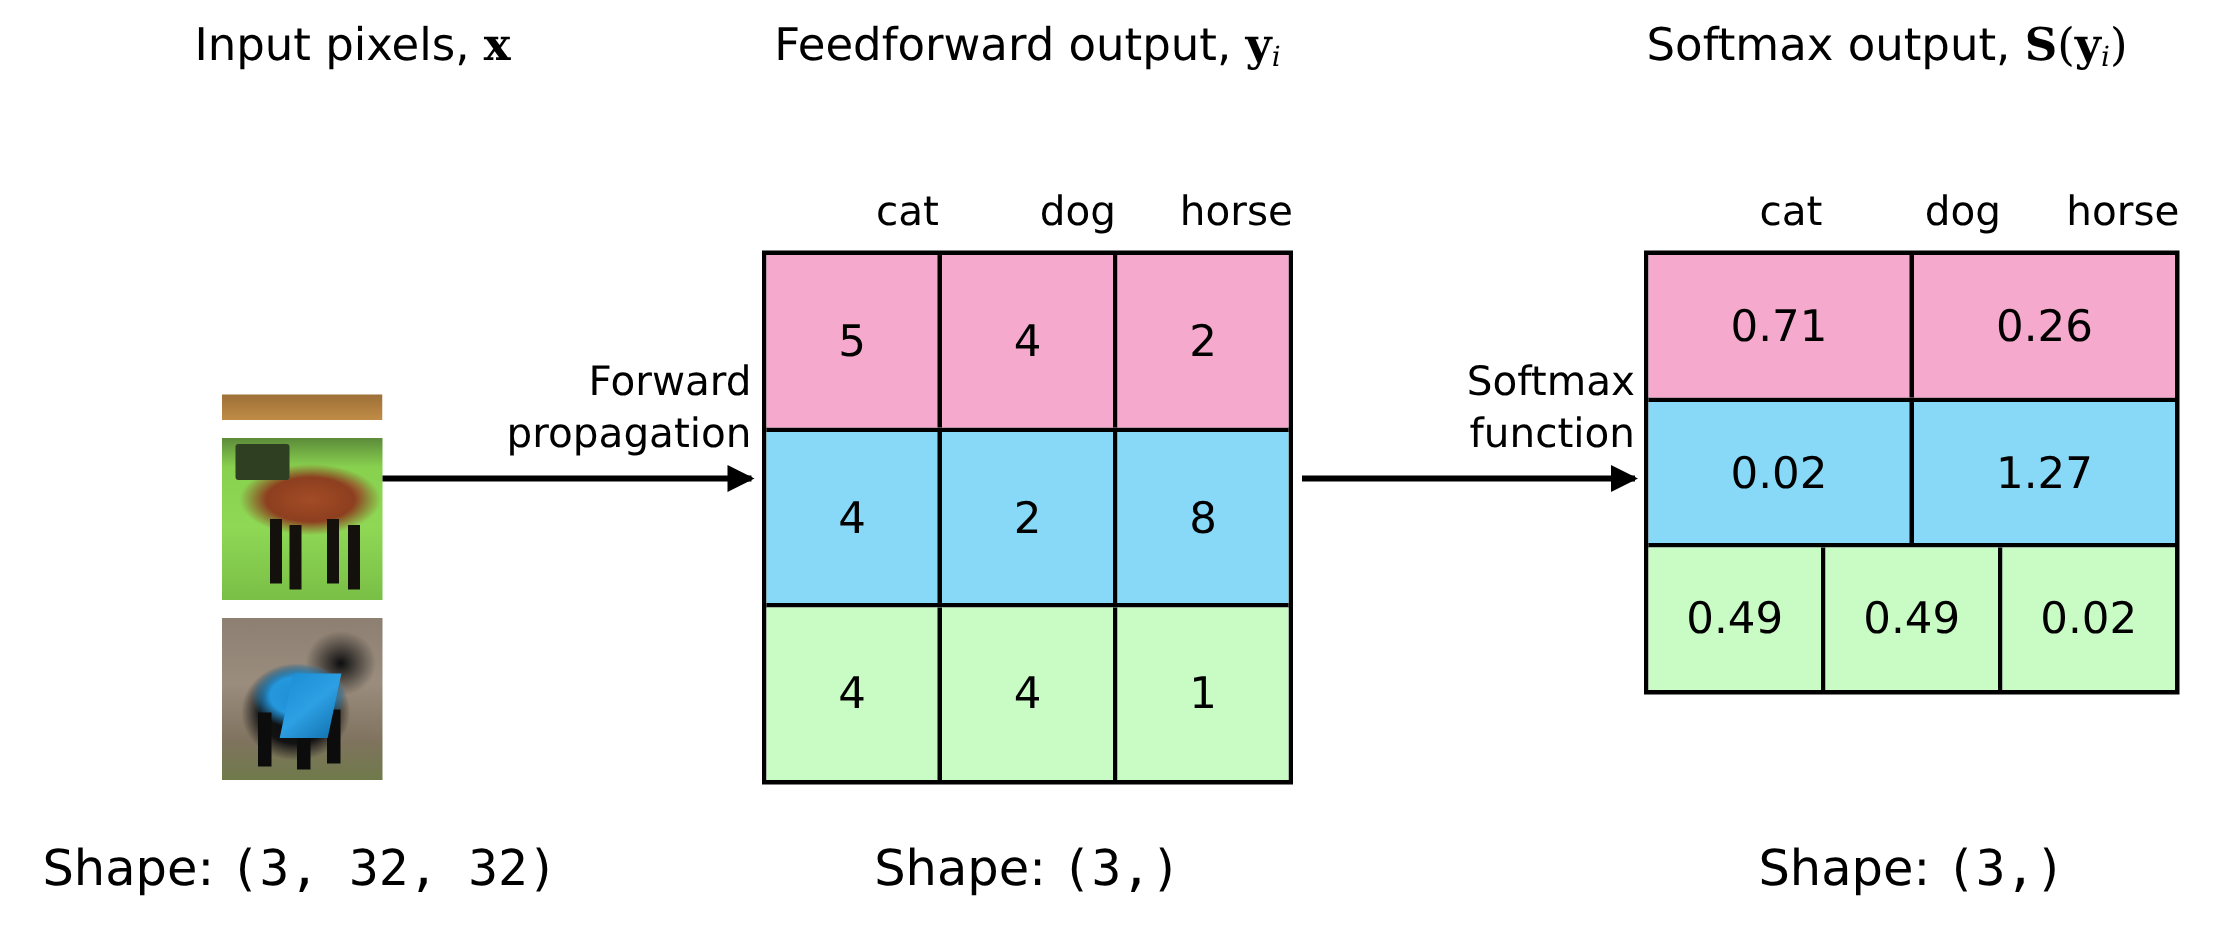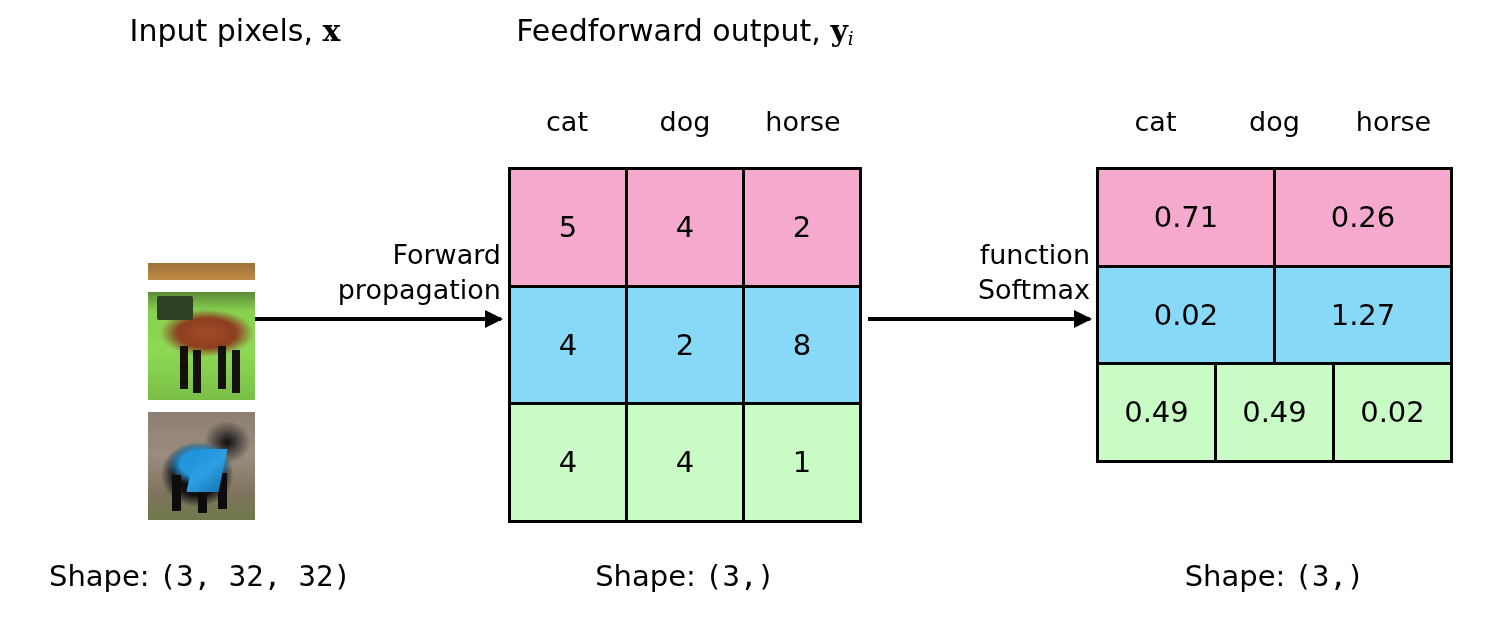--- a/index.html
+++ b/index.html
@@ -52,22 +52,23 @@
 
   
   .class-headers {
     position: absolute;
     display: flex;
     font-size: 27px;
     line-height: 1;
   }
   .class-headers .ch {
     flex: 1 1 0;
-    text-align: center;
+    text-align: right;
     white-space: nowrap;
+    margin-top: 20px;
   }
   #headers-mid   { left: 508px;  top: 108px; width: 354px; }
   #headers-right { left: 1096px; top: 108px; width: 357px; }
 
   
   .grid {
     position: absolute;
     border: 3px solid #000000;
     box-sizing: border-box;
     display: flex;
@@ -213,41 +214,42 @@
     border-left: 18px solid #000000;
     border-top: 9px solid transparent;
     border-bottom: 9px solid transparent;
   }
   #arrow-forward { left: 255px; top: 238px; width: 246px; }
   #arrow-softmax { left: 868px; top: 238px; width: 222px; }
 
   
   .shape-caption {
     position: absolute;
-    font-size: 29px;
+    font-size: 33px;
     line-height: 1;
     white-space: nowrap;
     text-align: center;
   }
   .shape-caption .mono {
     font-family: "DejaVu Sans Mono", monospace;
   }
   #shape-input  { left: 0px;    top: 562px; width: 400px; }
   #shape-mid    { left: 508px;  top: 562px; width: 354px; }
   #shape-right  { left: 1096px; top: 562px; width: 357px; }
 </style>
 </head>
 <body>
 
 <div class="stage">
 
   <div class="col-title" id="title-ff"><span>Feedforward output, </span><span class="mathbf">y</span><span class="mathsub">i</span></div>
 
   <div class="col-title" id="title-input"><span>Input pixels, </span><span class="mathbf">x</span></div>
 
+  <div class="col-title" id="title-sm"><span>Softmax output, </span><span class="mathbf">S</span><span class="mathparen">(</span><span class="mathbf">y</span><span class="mathsub">i</span><span class="mathparen">)</span></div>
 
   <div class="thumbs">
     <div class="thumb" id="thumb-cat"></div>
     <div class="thumb" id="thumb-horse"></div>
     <div class="thumb" id="thumb-dog"></div>
   </div>
 
   <div class="arrow-group" id="arrow-forward">
     <div class="arrow-label">
       <div>Forward</div>
@@ -275,22 +277,22 @@
     </div>
     <div class="grid-row row-green">
       <div class="grid-cell">4</div>
       <div class="grid-cell">4</div>
       <div class="grid-cell">1</div>
     </div>
   </div>
 
   <div class="arrow-group" id="arrow-softmax">
     <div class="arrow-label">
+      <div>Softmax</div>
       <div>function</div>
-      <div>Softmax</div>
     </div>
     <div class="arrow-line"></div>
   </div>
 
   <div class="class-headers" id="headers-right">
     <div class="ch">cat</div>
     <div class="ch">dog</div>
     <div class="ch">horse</div>
   </div>
 

